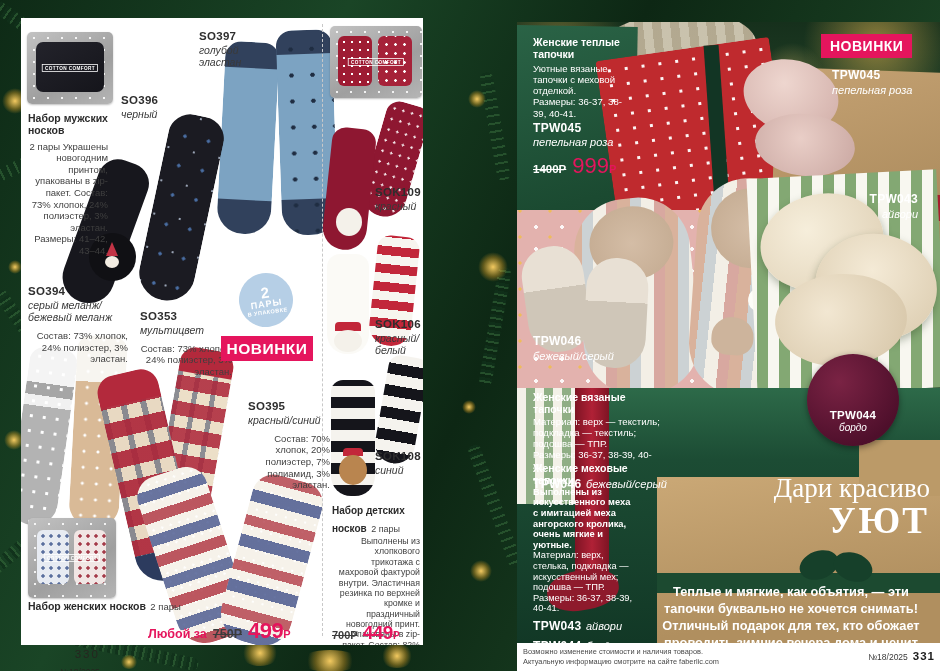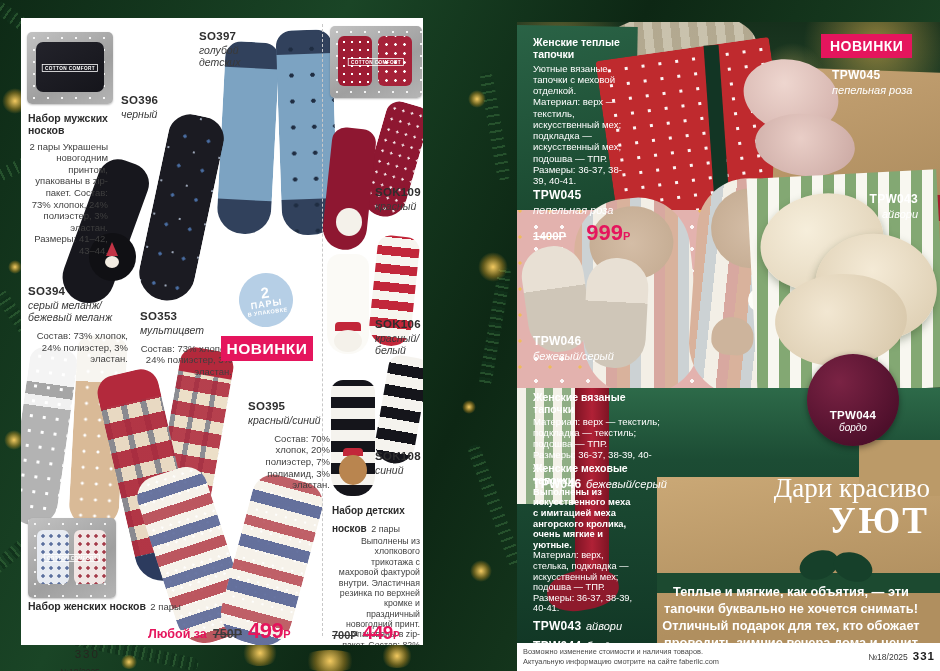--- a/index.html
+++ b/index.html
@@ -35,21 +35,21 @@
   .sock-img{position:absolute;}
   
   .page-right{position:absolute;left:517px;top:22px;width:423px;height:621px;overflow:hidden;
     background:linear-gradient(180deg,#16301c 0%,#23422a 20%,#2a4a2e 35%);}
   .wttl{font-weight:bold;font-size:10.5px;color:#fff;line-height:1.18;}
   .wbody{font-size:9.6px;color:#fff;line-height:1.17;}
   .wcode{font-weight:bold;font-size:12px;color:#fff;letter-spacing:.3px;line-height:1.3;}
   .wclr{font-style:italic;font-size:11px;color:#fff;line-height:1.2;}
   .wprice{display:flex;align-items:baseline;gap:6px;margin-top:3px;white-space:nowrap;}
   .wold{color:#fff;font-weight:bold;font-size:11.5px;text-decoration:line-through;}
-  .wnew{color:#e5155d;font-weight:bold;font-size:22px;margin-left:14px;}
+  .wnew{color:#e5155d;font-weight:normal;font-size:22px;}
   .wcur{color:#e5155d;font-weight:bold;font-size:11px;}
   .wcodeline{margin-top:2px;white-space:nowrap;}
   .headline{position:absolute;text-align:right;color:#fff;font-family:"Liberation Serif",serif;}
   .hl1{font-size:27px;font-weight:400;line-height:1.05;}
   .hl2{font-size:37px;font-weight:600;letter-spacing:3px;line-height:1.0;margin-top:3px;}
   .hl3{font-size:37px;font-weight:600;letter-spacing:3px;line-height:1.0;}
   .tagline{position:absolute;color:#fff;font-weight:bold;font-size:12.8px;line-height:1.32;text-align:center;}
   .footer-strip{position:absolute;left:517px;top:643px;width:423px;height:28px;background:#fff;}
   .disc{position:absolute;left:6px;top:4px;font-size:7.4px;color:#4a4a4a;line-height:1.4;}
   .pgr{position:absolute;right:5px;top:7px;font-size:8.5px;color:#3a3a3a;display:flex;align-items:baseline;gap:5px;}
@@ -178,21 +178,21 @@
       <div class="body" style="margin-top:4px;">2 пары Украшены новогодним принтом, упакованы в zip-пакет. Состав: 73% хлопок, 24% полиэстер, 3% эластан. Размеры: 41–42, 43–44.</div>
     </div>
 
     <div class="plabel" style="left:100px;top:76px;">
       <div class="code">SO396</div>
       <div class="clr">черный</div>
     </div>
 
     <div class="plabel" style="left:178px;top:12px;width:70px;">
       <div class="code">SO397</div>
-      <div class="clr">голубой детских</div>
+      <div class="clr">голубой эластан</div>
     </div>
 
     <div class="plabel" style="left:7px;top:267px;width:118px;">
       <div class="code">SO394</div>
       <div class="clr">серый меланж/ бежевый меланж</div>
       <div class="body" style="margin-top:7px;width:100px;">Состав: 73% хлопок, 24% полиэстер, 3% эластан.</div>
     </div>
 
     <div class="plabel" style="left:119px;top:292px;width:100px;">
       <div class="code">SO353</div>
@@ -329,21 +329,20 @@
       </div>
     </div>
 
     <div class="badge-pink" style="left:304px;top:12px;padding:4px 9px;font-size:14px;letter-spacing:.5px;">
       <span>НОВИНКИ</span>
     </div>
 
     <div class="abs" style="left:16px;top:14px;width:102px;">
       <div class="wttl">Женские теплые тапочки</div>
       <div class="wbody" style="margin-top:2px;">Уютные вязаные тапочки с меховой отделкой.</div>
-      <div class="wbody">Материал: верх — текстиль, искусственный мех; подкладка — искусственный мех; подошва — ТПР.</div>
       <div class="wbody">Размеры: 36-37, 38-39, 40-41.</div>
       <div class="wcode" style="margin-top:2px;">TPW045</div>
       <div class="wclr">пепельная роза</div>
       <div class="wprice">
         <span class="wold">1400Р</span>
         <span><span class="wnew">999</span><span class="wcur">Р</span></span>
       </div>
     </div>
 
     <div class="abs" style="left:315px;top:46px;">

